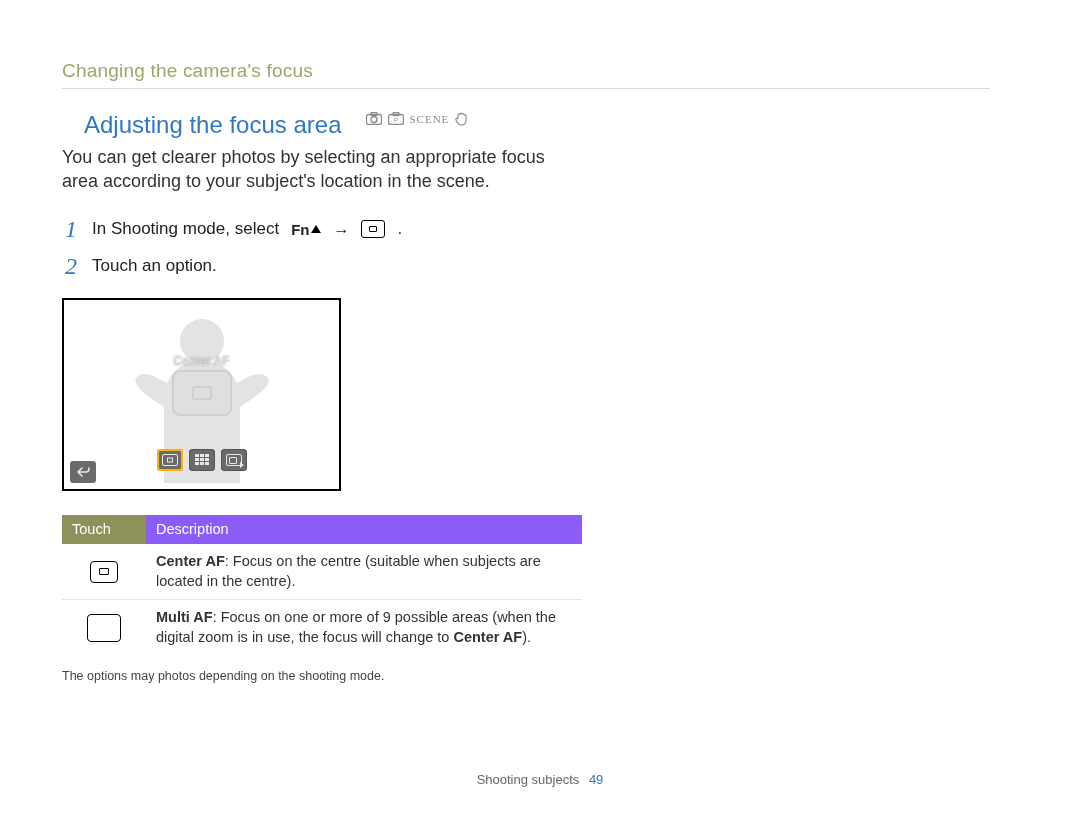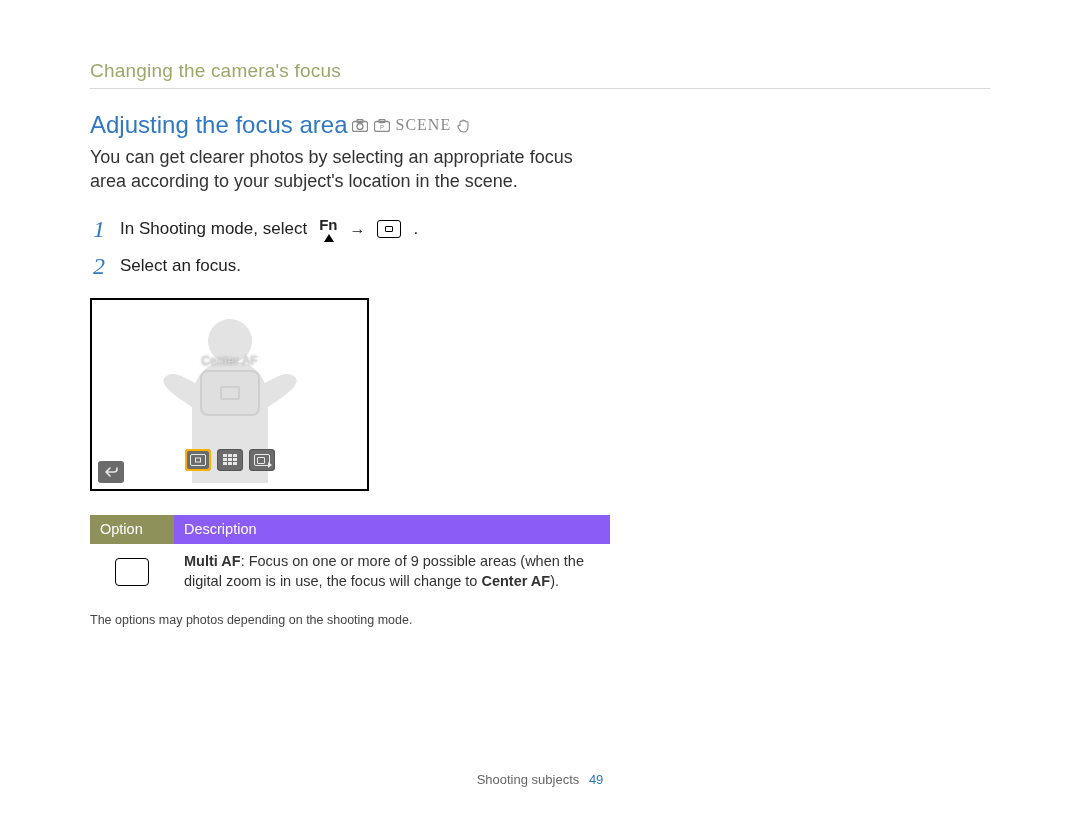--- a/index.html
+++ b/index.html
@@ -9,60 +9,61 @@
     height: 815px;
     background: #ffffff;
     font-family: Arial, Helvetica, sans-serif;
     color: #333;
   }
   .page {
     position: relative;
     width: 1080px;
     height: 815px;
     box-sizing: border-box;
-    padding: 60px 90px 40px 90px;
+    padding: 60px 90px 40px 62px;
   }
   .breadcrumb {
     font-size: 19px;
     color: #9fa66a;
     font-weight: 300;
     letter-spacing: 0.2px;
     margin-bottom: 4px;
   }
   .rule {
     border: none;
     border-top: 1px solid #d9d9d9;
     margin: 6px 0 22px 0;
   }
   .content {
     width: 520px;
   }
   .heading-row {
     display: flex;
-    align-items: center;
-    gap: 4px;
+    align-items: flex-start;
+    gap: 24px;
     margin-bottom: 6px;
+    margin-left: 22px;
   }
   .heading {
     font-size: 24px;
     color: #2f78c2;
     font-weight: 400;
   }
   .mode-icons {
     display: flex;
     align-items: center;
     gap: 6px;
     color: #8a8a8a;
     font-size: 14px;
   }
   .mode-icons .scene {
     font-family: "Times New Roman", serif;
     font-variant: small-caps;
     letter-spacing: 1px;
-    font-size: 16px;
+    font-size: 11px;
   }
   .mode-icons svg { display:block; }
   .intro {
     font-size: 18px;
     line-height: 1.35;
     color: #333;
     margin-bottom: 22px;
   }
   .steps {
     list-style: none;
@@ -87,21 +88,20 @@
     font-size: 17px;
     color: #222;
     display: flex;
     align-items: center;
     gap: 12px;
     flex-wrap: wrap;
   }
   .inline-icon {
     display: inline-flex;
     align-items: center;
-    flex-direction: column;
   }
   .fn-glyph {
     font-weight: bold;
     font-size: 15px;
     font-family: Arial, sans-serif;
     display: inline-flex;
     align-items: center;
     gap: 1px;
   }
   .fn-glyph .tri {
@@ -375,21 +375,21 @@
           </span>
           <span class="arrow">→</span>
           <span class="inline-icon af-chip">
               <span class="dot"></span>
             </span>
           <span>.</span>
         </span>
       </li>
       <li>
         <span class="step-num">2</span>
-        <span class="step-text">Select an focus.</span>
+        <span class="step-text">Touch an option.</span>
       </li>
     </ol>
 
     <div class="screenshot">
       <div class="silhouette">
         <svg viewBox="0 0 150 170">
           <g fill="#e3e3e3">
             <circle cx="75" cy="28" r="22"></circle>
             <path d="M75 48 c25 0 38 18 38 40 v82 h-76 v-82 c0 -22 13 -40 38 -40 z"></path>
             <path d="M40 70 c-8 -4 -22 -14 -30 -6 c-6 6 6 16 18 24 l12 8 z"></path>
@@ -427,25 +427,35 @@
       <div class="back-btn">
         <svg viewBox="0 0 14 12">
             <path d="M6 2 L2 6 L6 10 M2 6 H10 a3 3 0 0 0 3 -3 V2" fill="none" stroke="#e8e8e8" stroke-width="1.6" stroke-linecap="round" stroke-linejoin="round"></path>
           </svg>
       </div>
     </div>
 
     <table class="opt-table">
       <thead>
         <tr>
-          <th class="opt-col">Option</th>
+          <th class="opt-col">Touch</th>
           <th>Description</th>
         </tr>
       </thead>
       <tbody>
+        <tr>
+          <td class="icon-cell">
+            <span class="tbl-icon center">
+                <span class="inner"></span>
+              </span>
+          </td>
+          <td>
+            <b>Center AF</b><span>: Focus on the centre (suitable when subjects are located in the centre).</span>
+          </td>
+        </tr>
         <tr>
           <td class="icon-cell">
             <span class="tbl-icon multi">
                 <span></span>
                 <span></span>
                 <span></span>
                 <span></span>
                 <span></span>
                 <span></span>
                 <span></span>

